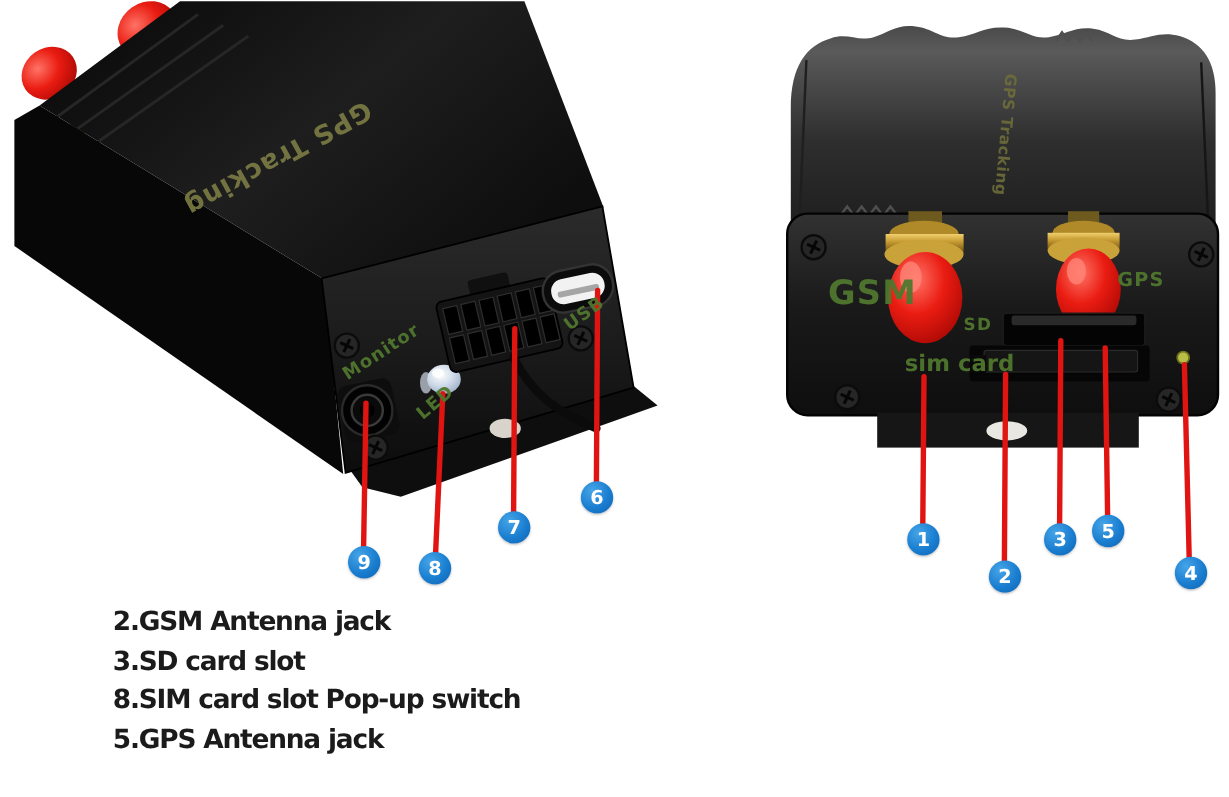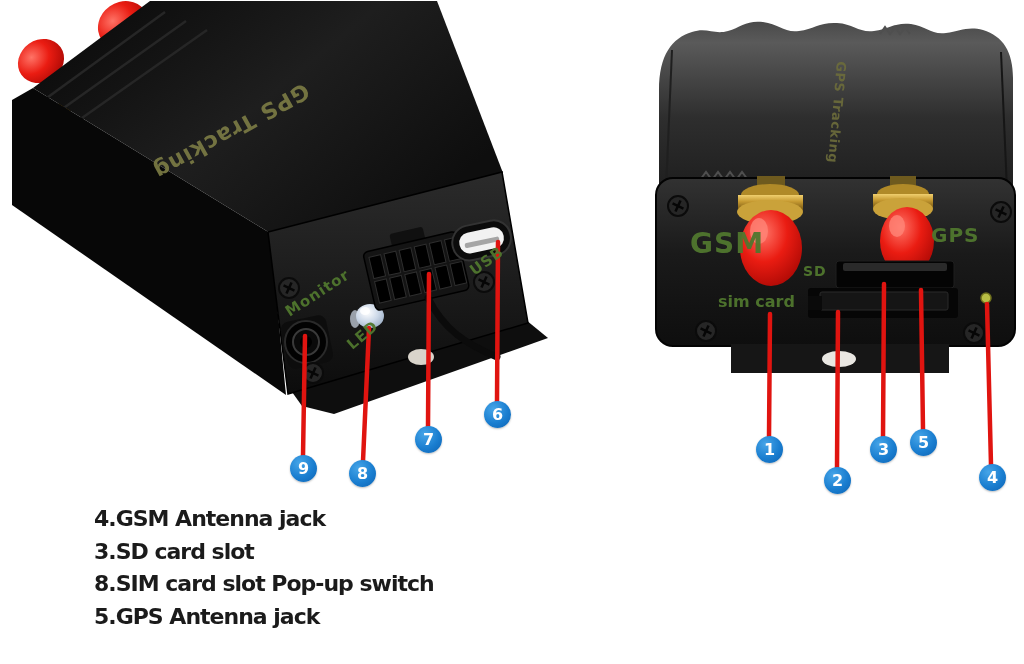--- a/index.html
+++ b/index.html
@@ -222,34 +222,34 @@
 
   <div class="toplabel" style="left:167px;top:113px;width:150px;text-align:center;font-size:22px;transform:rotate(151deg);">GPS Tracking</div>
 
   <div class="toplabel" style="left:849px;top:62px;font-size:13px;letter-spacing:.5px;transform:rotate(95deg);transform-origin:left top;color:#6d6d3b;">GPS Tracking</div>
 
   <div class="label-green" style="left:281px;top:284px;font-size:15px;transform:rotate(-33deg);letter-spacing:1px;">Monitor</div>
   <div class="label-green" style="left:345px;top:326px;font-size:15px;transform:rotate(-40deg);letter-spacing:1px;">LED</div>
   <div class="label-green" style="left:468px;top:252px;font-size:15px;transform:rotate(-36deg);letter-spacing:1px;">USB</div>
 
   <div class="label-green" style="left:690px;top:227px;font-size:28px;letter-spacing:1px;">GSM</div>
-  <div class="label-green" style="left:931px;top:223px;font-size:20px;letter-spacing:1px;">GPS</div>
+  <div class="label-green" style="left:931px;top:223px;font-size:16px;letter-spacing:1px;">GPS</div>
   <div class="label-green" style="left:803px;top:263px;font-size:14px;letter-spacing:1px;">SD</div>
-  <div class="label-green" style="left:718px;top:292px;font-size:16px;">sim card</div>
+  <div class="label-green" style="left:754px;top:292px;font-size:19px;">sim card</div>
 
   <div class="callout" style="left:290px;top:455px;">9</div>
   <div class="callout" style="left:349px;top:460px;">8</div>
   <div class="callout" style="left:415px;top:426px;">7</div>
   <div class="callout" style="left:484px;top:401px;">6</div>
   <div class="callout" style="left:756px;top:436px;">1</div>
   <div class="callout" style="left:824px;top:467px;">2</div>
   <div class="callout" style="left:870px;top:436px;">3</div>
   <div class="callout" style="left:910px;top:429px;">5</div>
   <div class="callout" style="left:979px;top:464px;">4</div>
 
   <div class="legend" style="left:94px;top:503px;">
-    <div class="legend-row">4.GSM Antenna jack</div>
+    <div class="legend-row">2.GSM Antenna jack</div>
     <div class="legend-row">3.SD card slot</div>
     <div class="legend-row">8.SIM card slot Pop-up switch</div>
     <div class="legend-row">5.GPS Antenna jack</div>
   </div>
 
 </div>
 
 </body></html>

